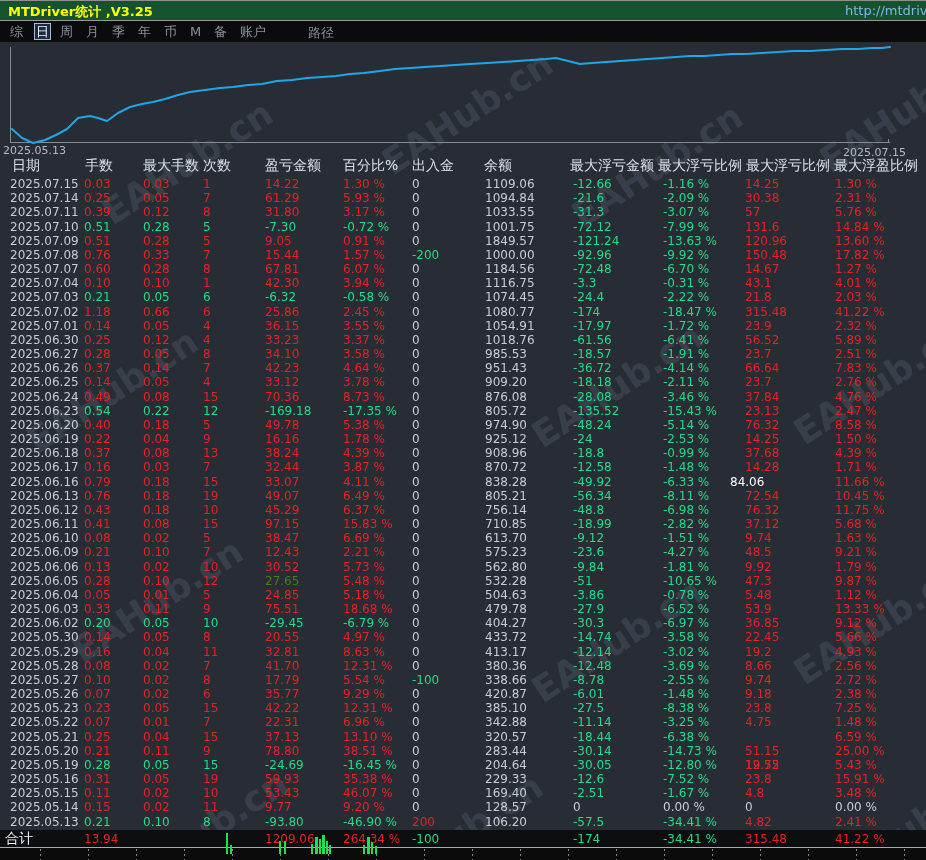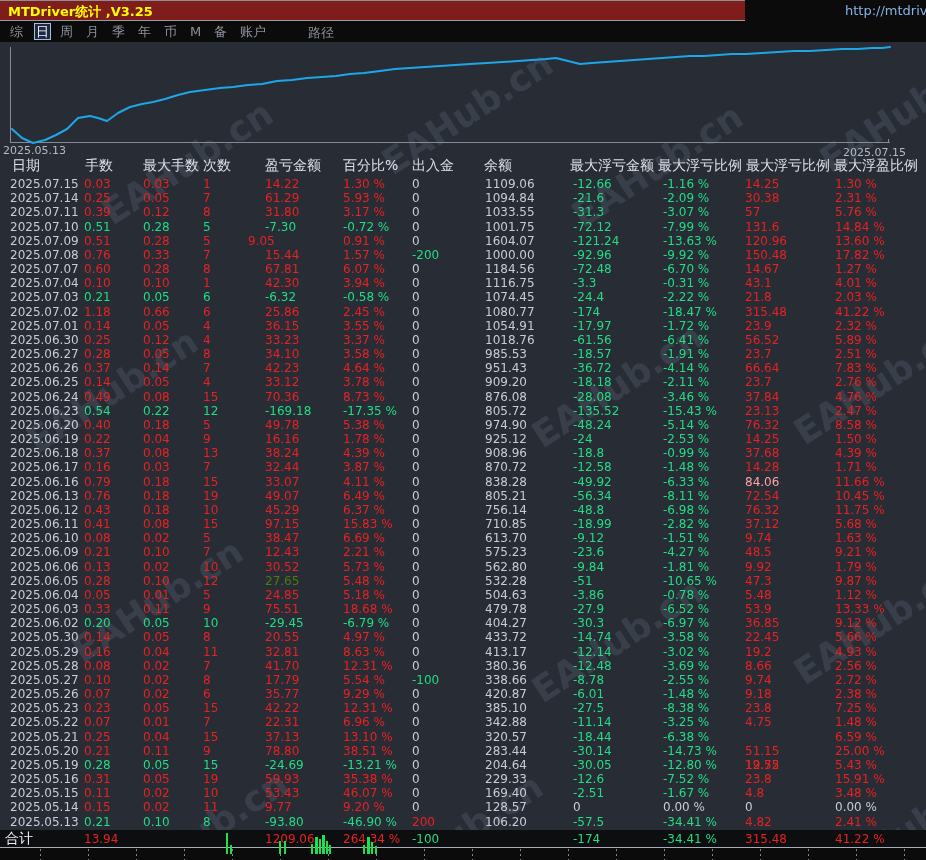--- a/index.html
+++ b/index.html
@@ -1,19 +1,19 @@
 <!DOCTYPE html>
 <html><head>
 <meta charset="utf-8">
 <style>
   html,body{margin:0;padding:0;background:#000;}
   .screen{position:relative;width:926px;height:860px;overflow:hidden;background:#0b0b0b;
           font-family:"DejaVu Sans","Liberation Sans",sans-serif;}
   
-  .titlebar{position:absolute;top:0;left:0;width:745px;height:21px;background:#7f1d1d;
+  .titlebar{position:absolute;top:0;left:0;width:926px;height:21px;background:#14532d;
             border-top:1px solid #8f8f8f;border-bottom:1px solid #9a9a9a;box-sizing:border-box;z-index:6;}
   .app-title{position:absolute;left:8px;top:2px;font-size:13px;font-weight:bold;color:#ffff00;white-space:nowrap;}
   .url{position:absolute;left:845px;top:2px;font-size:13px;color:#85b4e8;white-space:nowrap;}
   
   .menubar{position:absolute;top:21px;left:0;width:926px;height:21px;background:#0b0b0b;z-index:6;}
   .menu-item{position:absolute;top:3px;font-size:13px;color:#8b919c;line-height:15px;cursor:default;}
   .menu-item.selected{background:#1d2a45;border:1px solid #aebbd6;color:#f2f4f8;padding:0 1px;top:2px;}
   .menu-path{position:absolute;left:308px;top:3px;font-size:13px;color:#8b919c;}
   
   .content-bg{position:absolute;top:42px;left:0;width:926px;height:788px;background:#272c35;z-index:0;}
@@ -147,24 +147,24 @@
         <span class="tcell" style="left: 573px; color: rgb(34, 221, 133);">-72.12</span>
         <span class="tcell" style="left: 663px; color: rgb(34, 221, 133);">-7.99 %</span>
         <span class="tcell" style="left: 745px; color: rgb(232, 34, 34);">131.6</span>
         <span class="tcell" style="left: 835px; color: rgb(232, 34, 34);">14.84 %</span>
       </div>
       <div class="trow" style="top: 56.68px;">
         <span class="tcell" style="left: 10px; color: rgb(199, 204, 214);">2025.07.09</span>
         <span class="tcell" style="left: 84px; color: rgb(232, 34, 34);">0.51</span>
         <span class="tcell" style="left: 143px; color: rgb(232, 34, 34);">0.28</span>
         <span class="tcell" style="left: 203px; color: rgb(232, 34, 34);">5</span>
-        <span class="tcell" style="left: 248px; color: rgb(232, 34, 34);">9.05</span>
+        <span class="tcell" style="left: 265px; color: rgb(232, 34, 34);">9.05</span>
         <span class="tcell" style="left: 343px; color: rgb(232, 34, 34);">0.91 %</span>
         <span class="tcell" style="left: 412px; color: rgb(199, 204, 214);">0</span>
-        <span class="tcell" style="left: 485px; color: rgb(199, 204, 214);">1604.07</span>
+        <span class="tcell" style="left: 485px; color: rgb(199, 204, 214);">1849.57</span>
         <span class="tcell" style="left: 573px; color: rgb(34, 221, 133);">-121.24</span>
         <span class="tcell" style="left: 663px; color: rgb(34, 221, 133);">-13.63 %</span>
         <span class="tcell" style="left: 745px; color: rgb(232, 34, 34);">120.96</span>
         <span class="tcell" style="left: 835px; color: rgb(232, 34, 34);">13.60 %</span>
       </div>
       <div class="trow" style="top: 70.85px;">
         <span class="tcell" style="left: 10px; color: rgb(199, 204, 214);">2025.07.08</span>
         <span class="tcell" style="left: 84px; color: rgb(232, 34, 34);">0.76</span>
         <span class="tcell" style="left: 143px; color: rgb(232, 34, 34);">0.33</span>
         <span class="tcell" style="left: 203px; color: rgb(232, 34, 34);">7</span>
@@ -391,21 +391,21 @@
         <span class="tcell" style="left: 10px; color: rgb(199, 204, 214);">2025.06.16</span>
         <span class="tcell" style="left: 84px; color: rgb(232, 34, 34);">0.79</span>
         <span class="tcell" style="left: 143px; color: rgb(232, 34, 34);">0.18</span>
         <span class="tcell" style="left: 203px; color: rgb(232, 34, 34);">15</span>
         <span class="tcell" style="left: 265px; color: rgb(232, 34, 34);">33.07</span>
         <span class="tcell" style="left: 343px; color: rgb(232, 34, 34);">4.11 %</span>
         <span class="tcell" style="left: 412px; color: rgb(199, 204, 214);">0</span>
         <span class="tcell" style="left: 485px; color: rgb(199, 204, 214);">838.28</span>
         <span class="tcell" style="left: 573px; color: rgb(34, 221, 133);">-49.92</span>
         <span class="tcell" style="left: 663px; color: rgb(34, 221, 133);">-6.33 %</span>
-        <span class="tcell" style="left: 745px; color: #fca5a5;">84.06</span>
+        <span class="tcell" style="left: 730px; color: #ffffff;">84.06</span>
         <span class="tcell" style="left: 835px; color: rgb(232, 34, 34);">11.66 %</span>
       </div>
       <div class="trow" style="top: 311.74px;">
         <span class="tcell" style="left: 10px; color: rgb(199, 204, 214);">2025.06.13</span>
         <span class="tcell" style="left: 84px; color: rgb(232, 34, 34);">0.76</span>
         <span class="tcell" style="left: 143px; color: rgb(232, 34, 34);">0.18</span>
         <span class="tcell" style="left: 203px; color: rgb(232, 34, 34);">19</span>
         <span class="tcell" style="left: 265px; color: rgb(232, 34, 34);">49.07</span>
         <span class="tcell" style="left: 343px; color: rgb(232, 34, 34);">6.49 %</span>
         <span class="tcell" style="left: 412px; color: rgb(199, 204, 214);">0</span>
@@ -666,21 +666,21 @@
         <span class="tcell" style="left: 663px; color: rgb(34, 221, 133);">-14.73 %</span>
         <span class="tcell" style="left: 745px; color: rgb(232, 34, 34);">51.15</span>
         <span class="tcell" style="left: 835px; color: rgb(232, 34, 34);">25.00 %</span>
       </div>
       <div class="trow" style="top: 580.97px;">
         <span class="tcell" style="left: 10px; color: rgb(199, 204, 214);">2025.05.19</span>
         <span class="tcell" style="left: 84px; color: rgb(34, 221, 133);">0.28</span>
         <span class="tcell" style="left: 143px; color: rgb(34, 221, 133);">0.05</span>
         <span class="tcell" style="left: 203px; color: rgb(34, 221, 133);">15</span>
         <span class="tcell" style="left: 265px; color: rgb(34, 221, 133);">-24.69</span>
-        <span class="tcell" style="left: 343px; color: rgb(34, 221, 133);">-13.21 %</span>
+        <span class="tcell" style="left: 343px; color: rgb(34, 221, 133);">-16.45 %</span>
         <span class="tcell" style="left: 412px; color: rgb(199, 204, 214);">0</span>
         <span class="tcell" style="left: 485px; color: rgb(199, 204, 214);">204.64</span>
         <span class="tcell" style="left: 573px; color: rgb(34, 221, 133);">-30.05</span>
         <span class="tcell" style="left: 663px; color: rgb(34, 221, 133);">-12.80 %</span>
         <span class="tcell" style="left: 745px; color: rgb(232, 34, 34);">12.75</span>
         <span class="tcell" style="left: 835px; color: rgb(232, 34, 34);">5.43 %</span>
       </div>
       <div class="trow" style="top: 595.14px;">
         <span class="tcell" style="left: 10px; color: rgb(199, 204, 214);">2025.05.16</span>
         <span class="tcell" style="left: 84px; color: rgb(232, 34, 34);">0.31</span>

